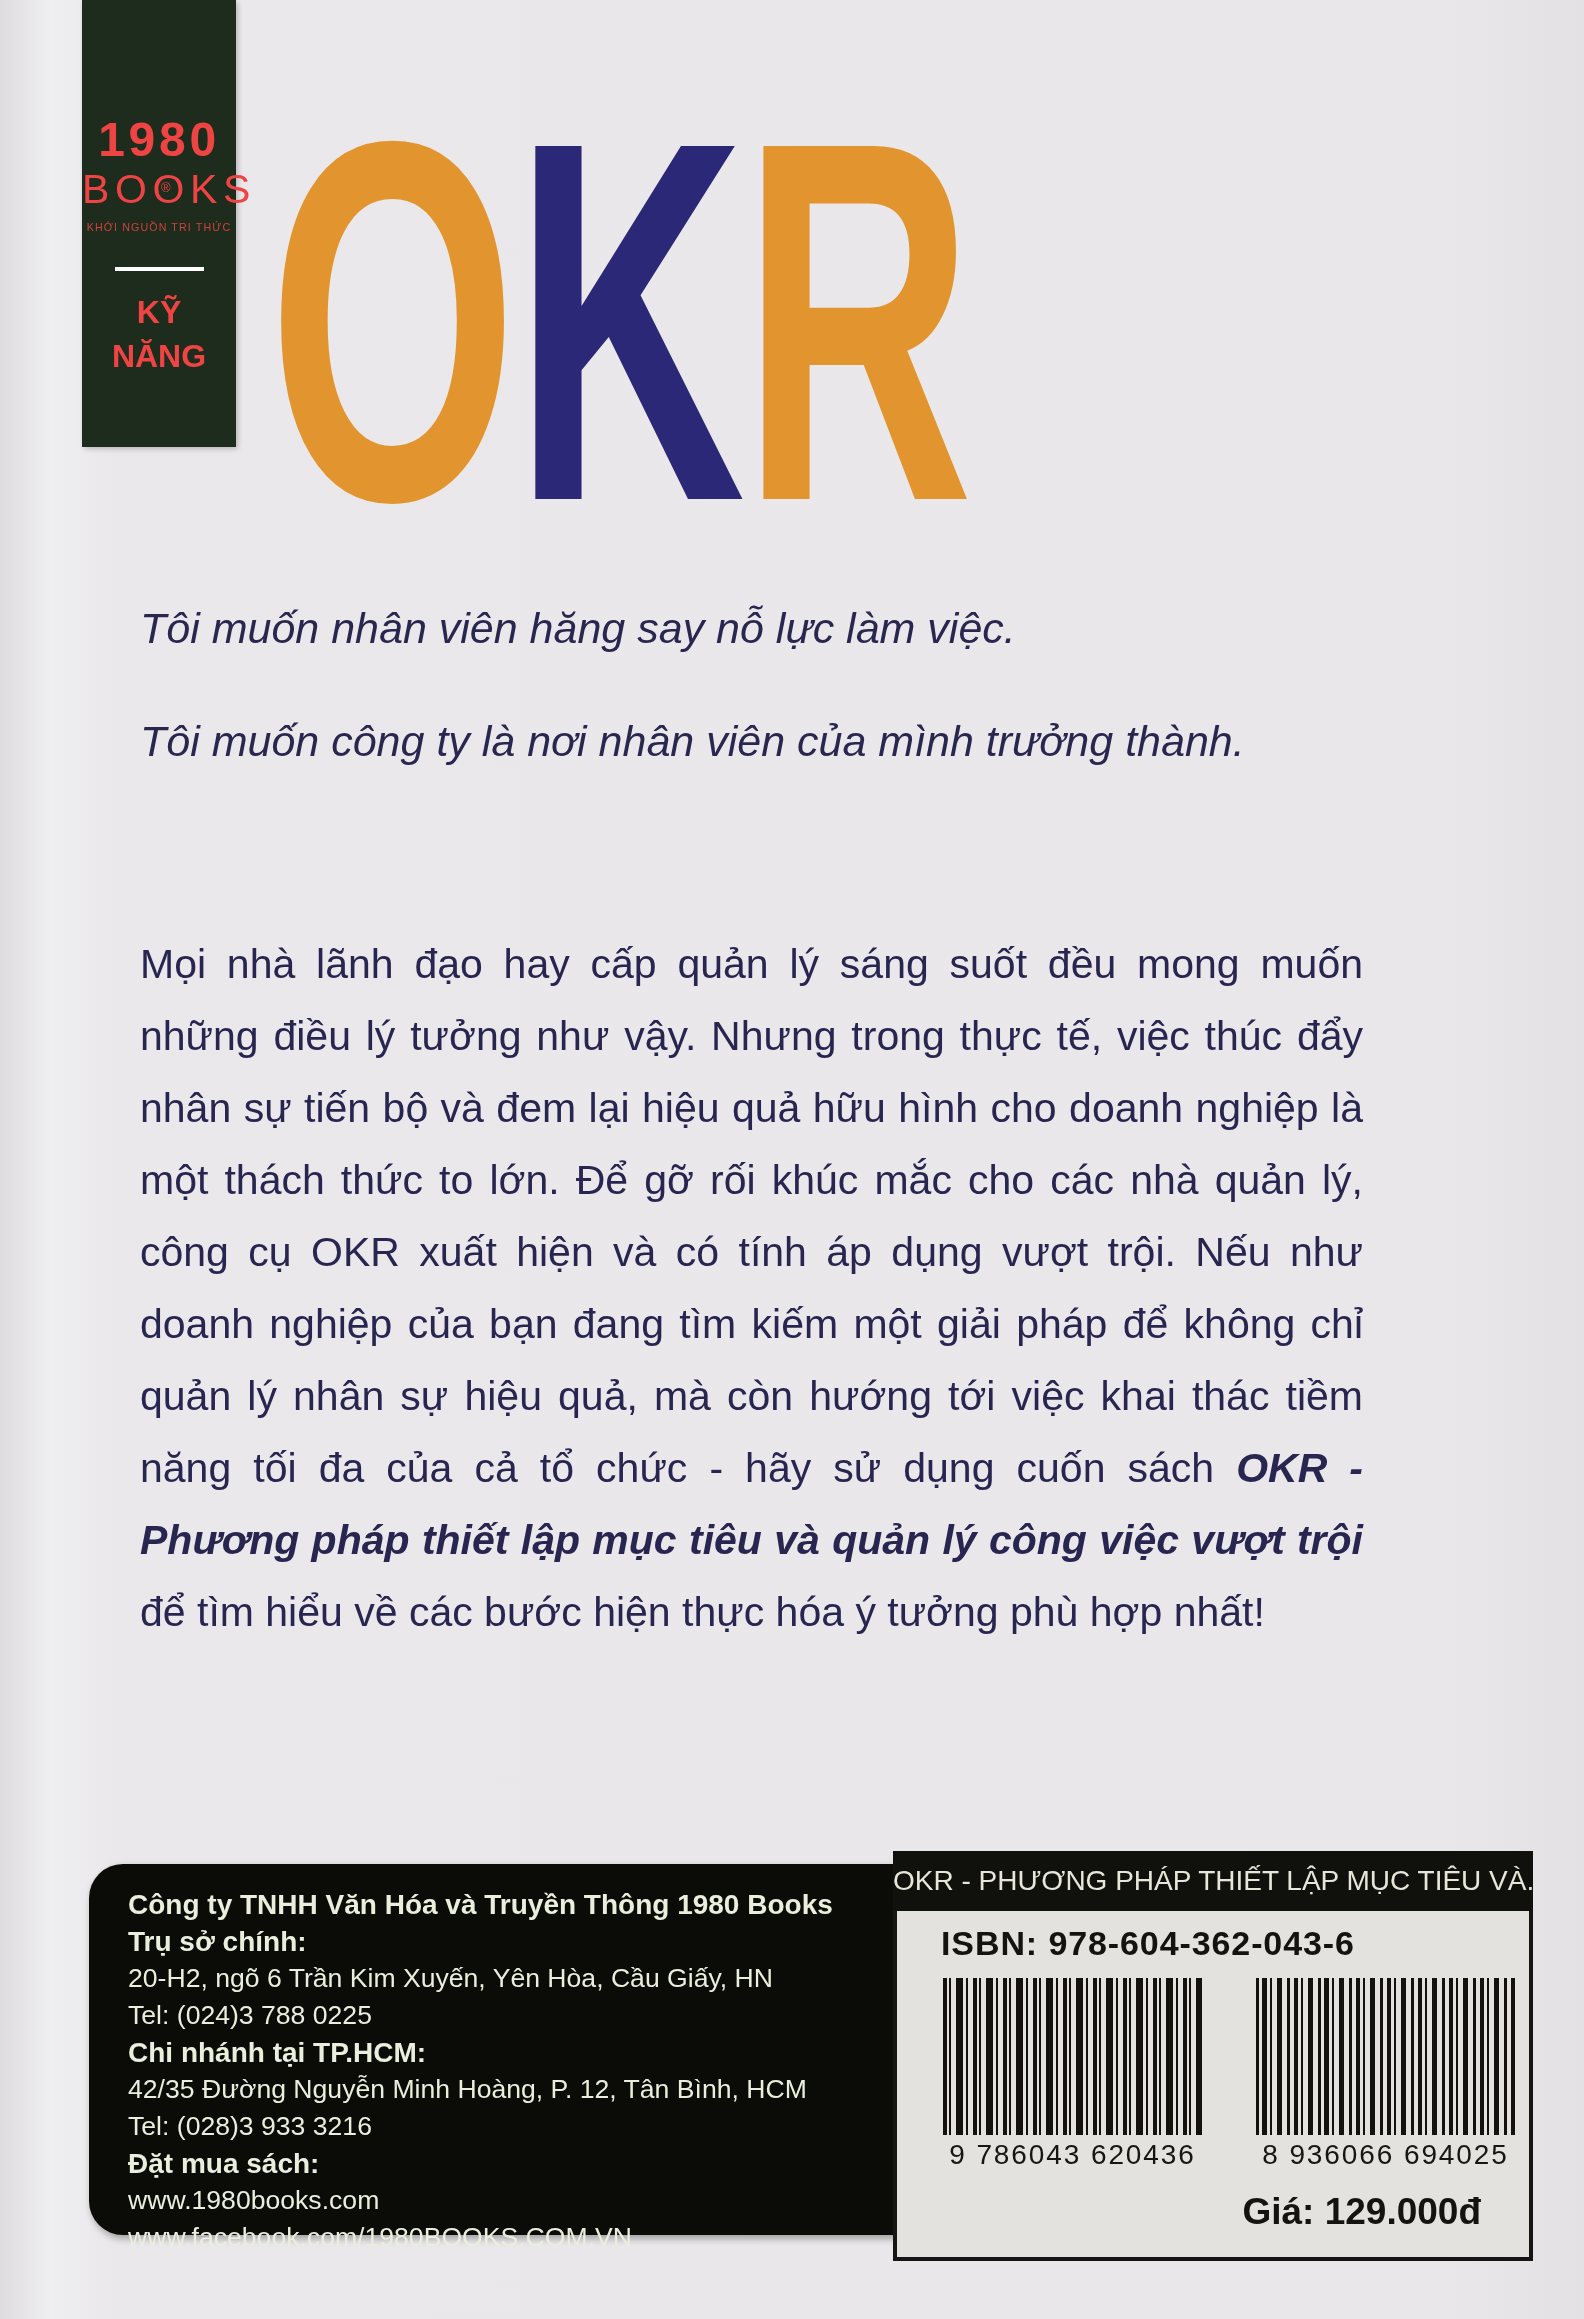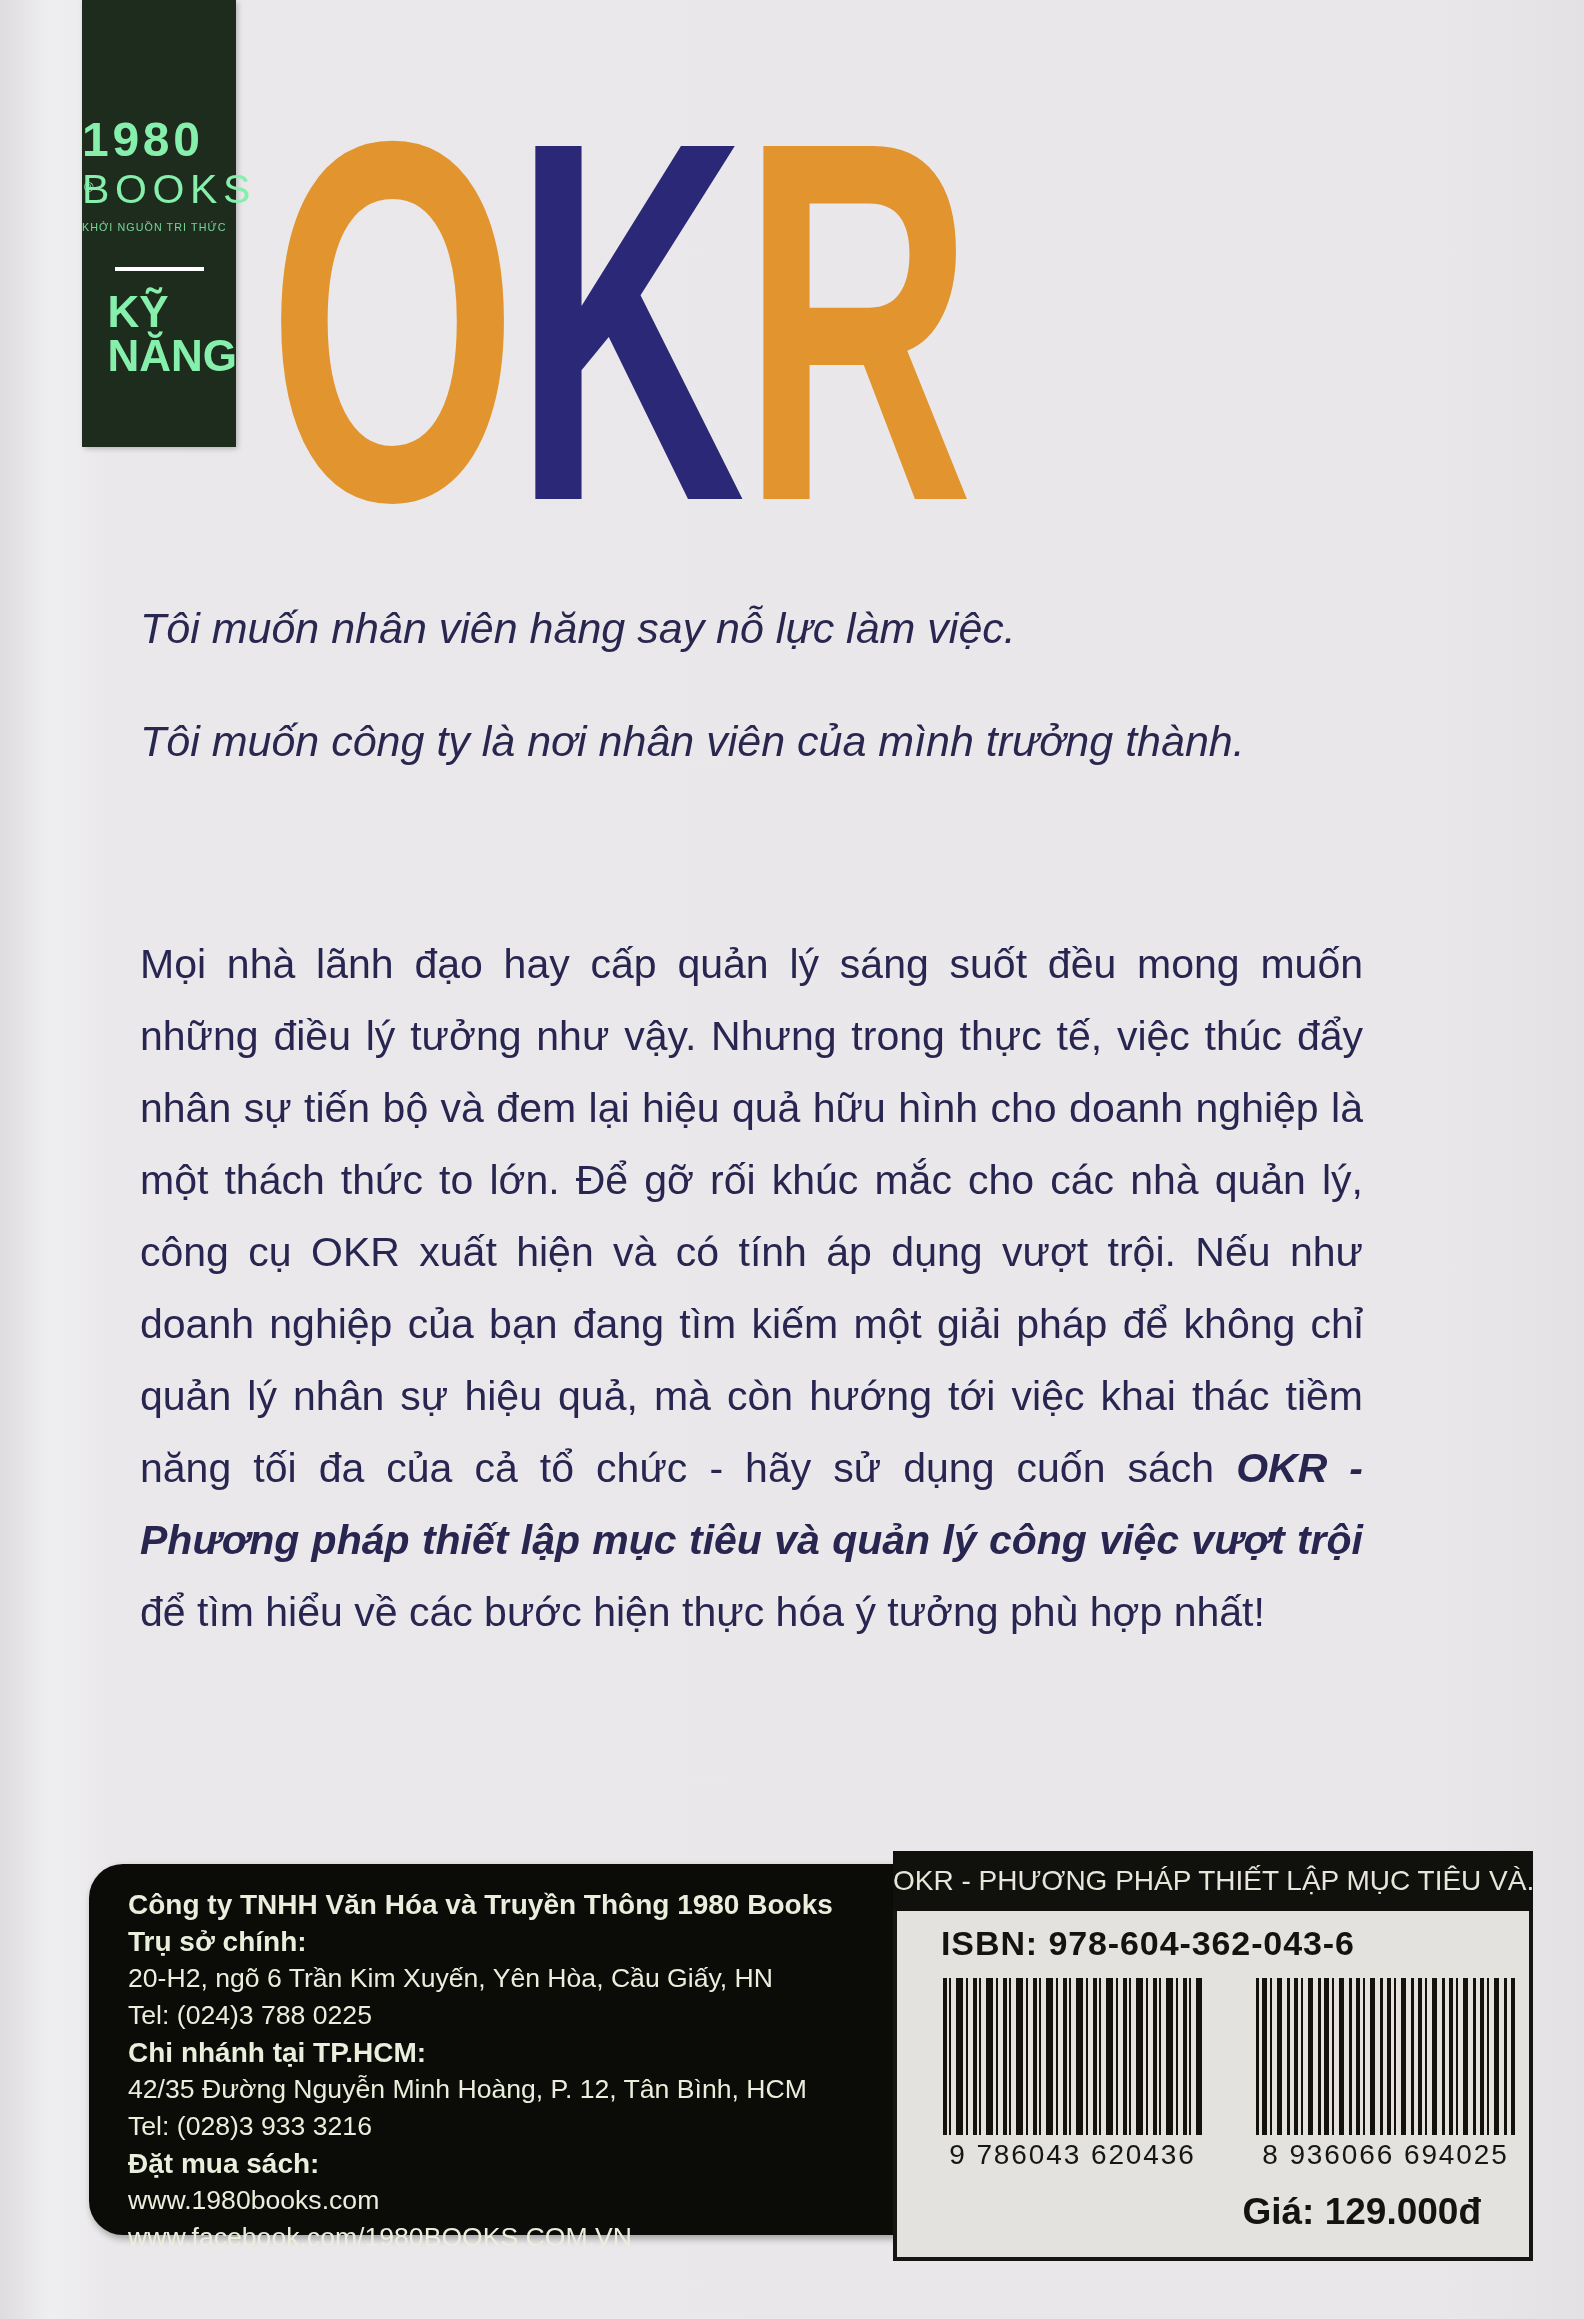--- a/index.html
+++ b/index.html
@@ -6,29 +6,29 @@
   .page{
     position:relative;
     width:1585px;height:2319px;
     background:linear-gradient(90deg,#dedcdf 0px,#efeef0 51px,#eae8ea 112px,#e9e7e9 1445px,#e3e1e3 1585px);
     font-family:"Liberation Sans", sans-serif;
     overflow:hidden;
   }
   
   .banner{
     position:absolute;left:82px;top:0;width:154px;height:447px;
-    background:#1d2c1d;color:#86efac;text-align:left;
+    background:#1d2c1d;color:#ef4444;text-align:center;
     box-shadow:1.9px 1.9px 5.6px rgba(0,0,0,.25);
   }
   .logo-1980{margin-top:114px;font-size:48px;font-weight:700;letter-spacing:3.7px;line-height:52px;}
   .logo-books{font-size:41px;font-weight:400;letter-spacing:5.6px;line-height:47px;position:relative;}
   .logo-reg{font-size:13px;position:absolute;margin-left:1.9px;top:-1.9px;}
   .logo-tagline{font-size:10.7px;letter-spacing:1.1px;margin-top:7.5px;opacity:.85;}
   .banner-divider{width:89px;height:4.7px;background:#ffffff;margin:34px auto 0 auto;}
-  .category{margin:18.6px auto 0 auto;width:103px;font-size:44px;font-weight:700;line-height:44px;}
+  .category{margin:18.6px auto 0 auto;width:103px;font-size:32px;font-weight:700;line-height:44px;}
   
   .okr{
     position:absolute;left:268px;top:65px;margin:0;
     font-size:513px;font-weight:700;line-height:1;letter-spacing:-5.6px;
     transform:scaleX(0.625);transform-origin:left top;white-space:nowrap;
   }
   
   .subtitle{position:absolute;left:1039px;top:110px;}
   .subtitle-line{
     font-size:51px;font-weight:700;line-height:66px;white-space:nowrap;

